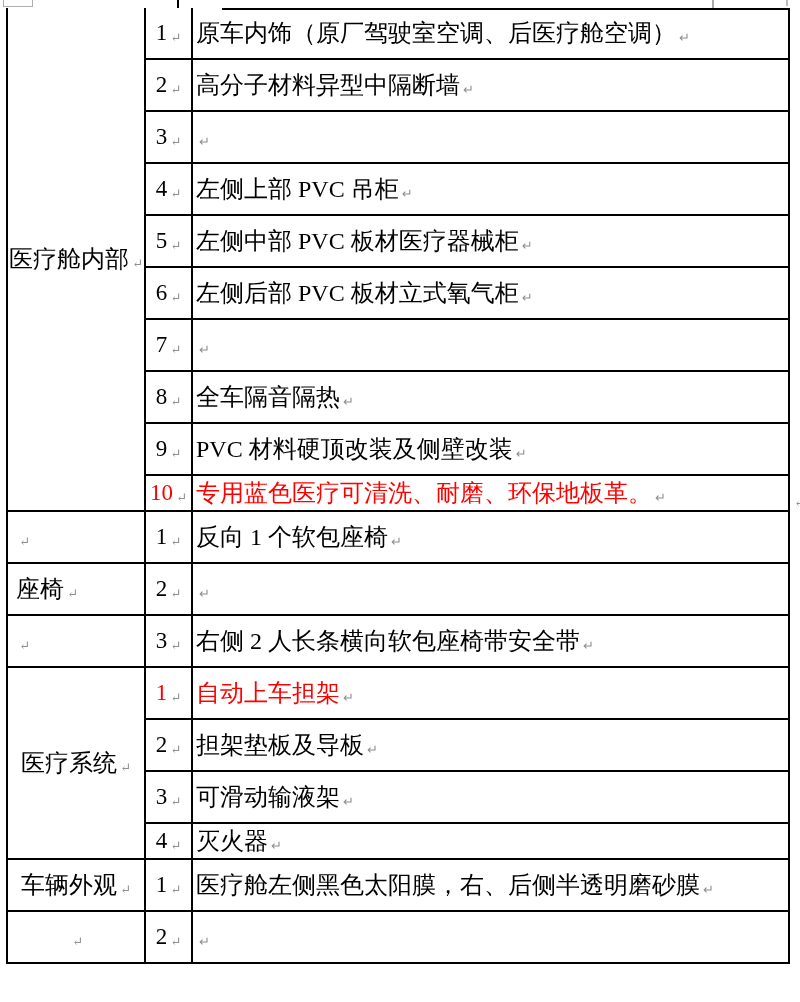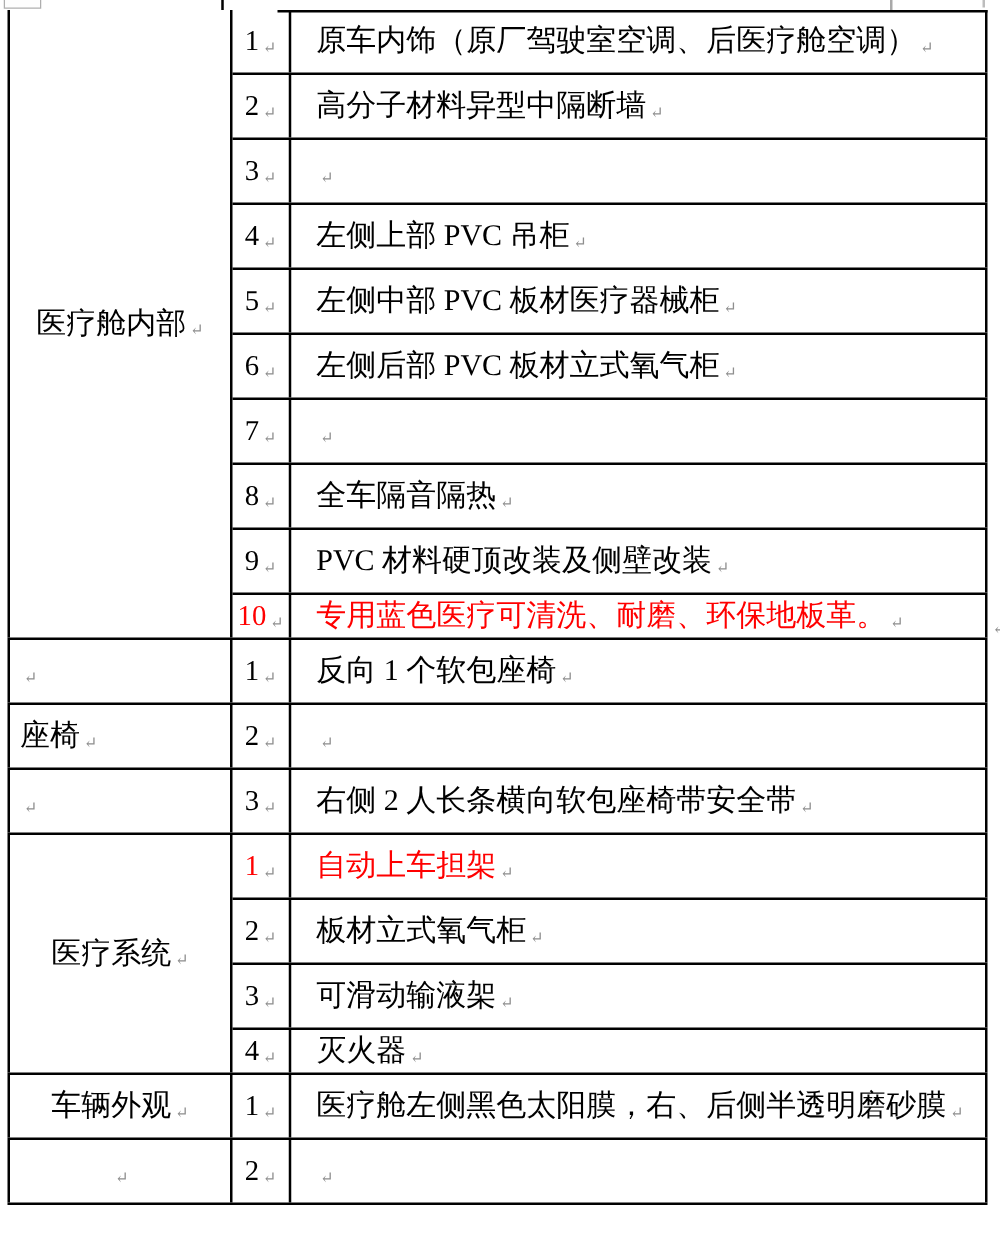--- a/index.html
+++ b/index.html
@@ -3,32 +3,32 @@
 <meta charset="utf-8">
 <style>
   :root { --red:#ff0000; --border:#000000; --mark:#8f8f8f; }
   * { box-sizing:border-box; }
   body { margin:0; background:#ffffff; }
   .page { position:relative; width:800px; height:1002px; background:#ffffff;
           font-family:"Liberation Serif","DejaVu Serif",serif; color:#000; overflow:hidden; }
   .table { position:absolute; left:6px; top:8px; width:784px; }
   .sec { display:flex; border-bottom:2px solid var(--border); position:relative; }
   .sec.split { flex-direction:column; }
-  .cat { width:180px; border-left:2px solid var(--border); border-right:2px solid var(--border);
+  .cat { width:140px; border-left:2px solid var(--border); border-right:2px solid var(--border);
          display:flex; align-items:center; justify-content:center; }
   .rows { flex:1; display:flex; flex-direction:column; }
   .row { display:flex; height:52px; border-bottom:2px solid var(--border); }
   .rows .row:last-child { height:34px; border-bottom:none; }
   .rowfull { display:flex; height:52px; border-bottom:2px solid var(--border); }
   .sec.split .rowfull:last-child { height:50px; border-bottom:none; }
   .rowfull .cat { height:100%; }
   .cat.left { justify-content:flex-start; padding-left:8px; }
   .num { width:45px; display:flex; align-items:center; justify-content:center; }
   .desc { flex:1; border-left:2px solid var(--border); border-right:2px solid var(--border);
-          display:flex; align-items:center; padding-left:20px; }
+          display:flex; align-items:center; padding-left:3px;font-family:Liberation Serif, serif; }
   .t { font-size:24px; line-height:1.2; white-space:nowrap; }
   .num .t { font-size:23px; }
   .red .t { color:var(--red); }
   .pm { color:var(--mark); font-size:13px; line-height:1; margin-left:3px; transform:translateY(4px); }
   
   .desc-topline { position:absolute; left:216px; top:0; width:568px; height:2px; background:var(--border); }
   .stub-black { position:absolute; left:177px; top:0; width:2px; height:8px; background:var(--border); }
   .stub-gray-a { position:absolute; left:712px; top:0; width:2px; height:8px; background:#a9a9a9; }
   .stub-gray-b { position:absolute; left:786px; top:0; width:2px; height:6px; background:#bdbdbd; }
   .handle { position:absolute; left:3px; top:-2px; width:30px; height:9px; border:1px solid #aeaeae; background:#fdfdfd; }
@@ -213,21 +213,21 @@
               <span class="t">自动上车担架</span>
               <span class="pm">↵</span>
             </div>
         </div>
         <div class="row">
           <div class="num">
               <span class="t">2</span>
               <span class="pm">↵</span>
             </div>
           <div class="desc">
-              <span class="t">板材立式氧气柜</span>
+              <span class="t">担架垫板及导板</span>
               <span class="pm">↵</span>
             </div>
         </div>
         <div class="row">
           <div class="num">
               <span class="t">3</span>
               <span class="pm">↵</span>
             </div>
           <div class="desc">
               <span class="t">可滑动输液架</span>

